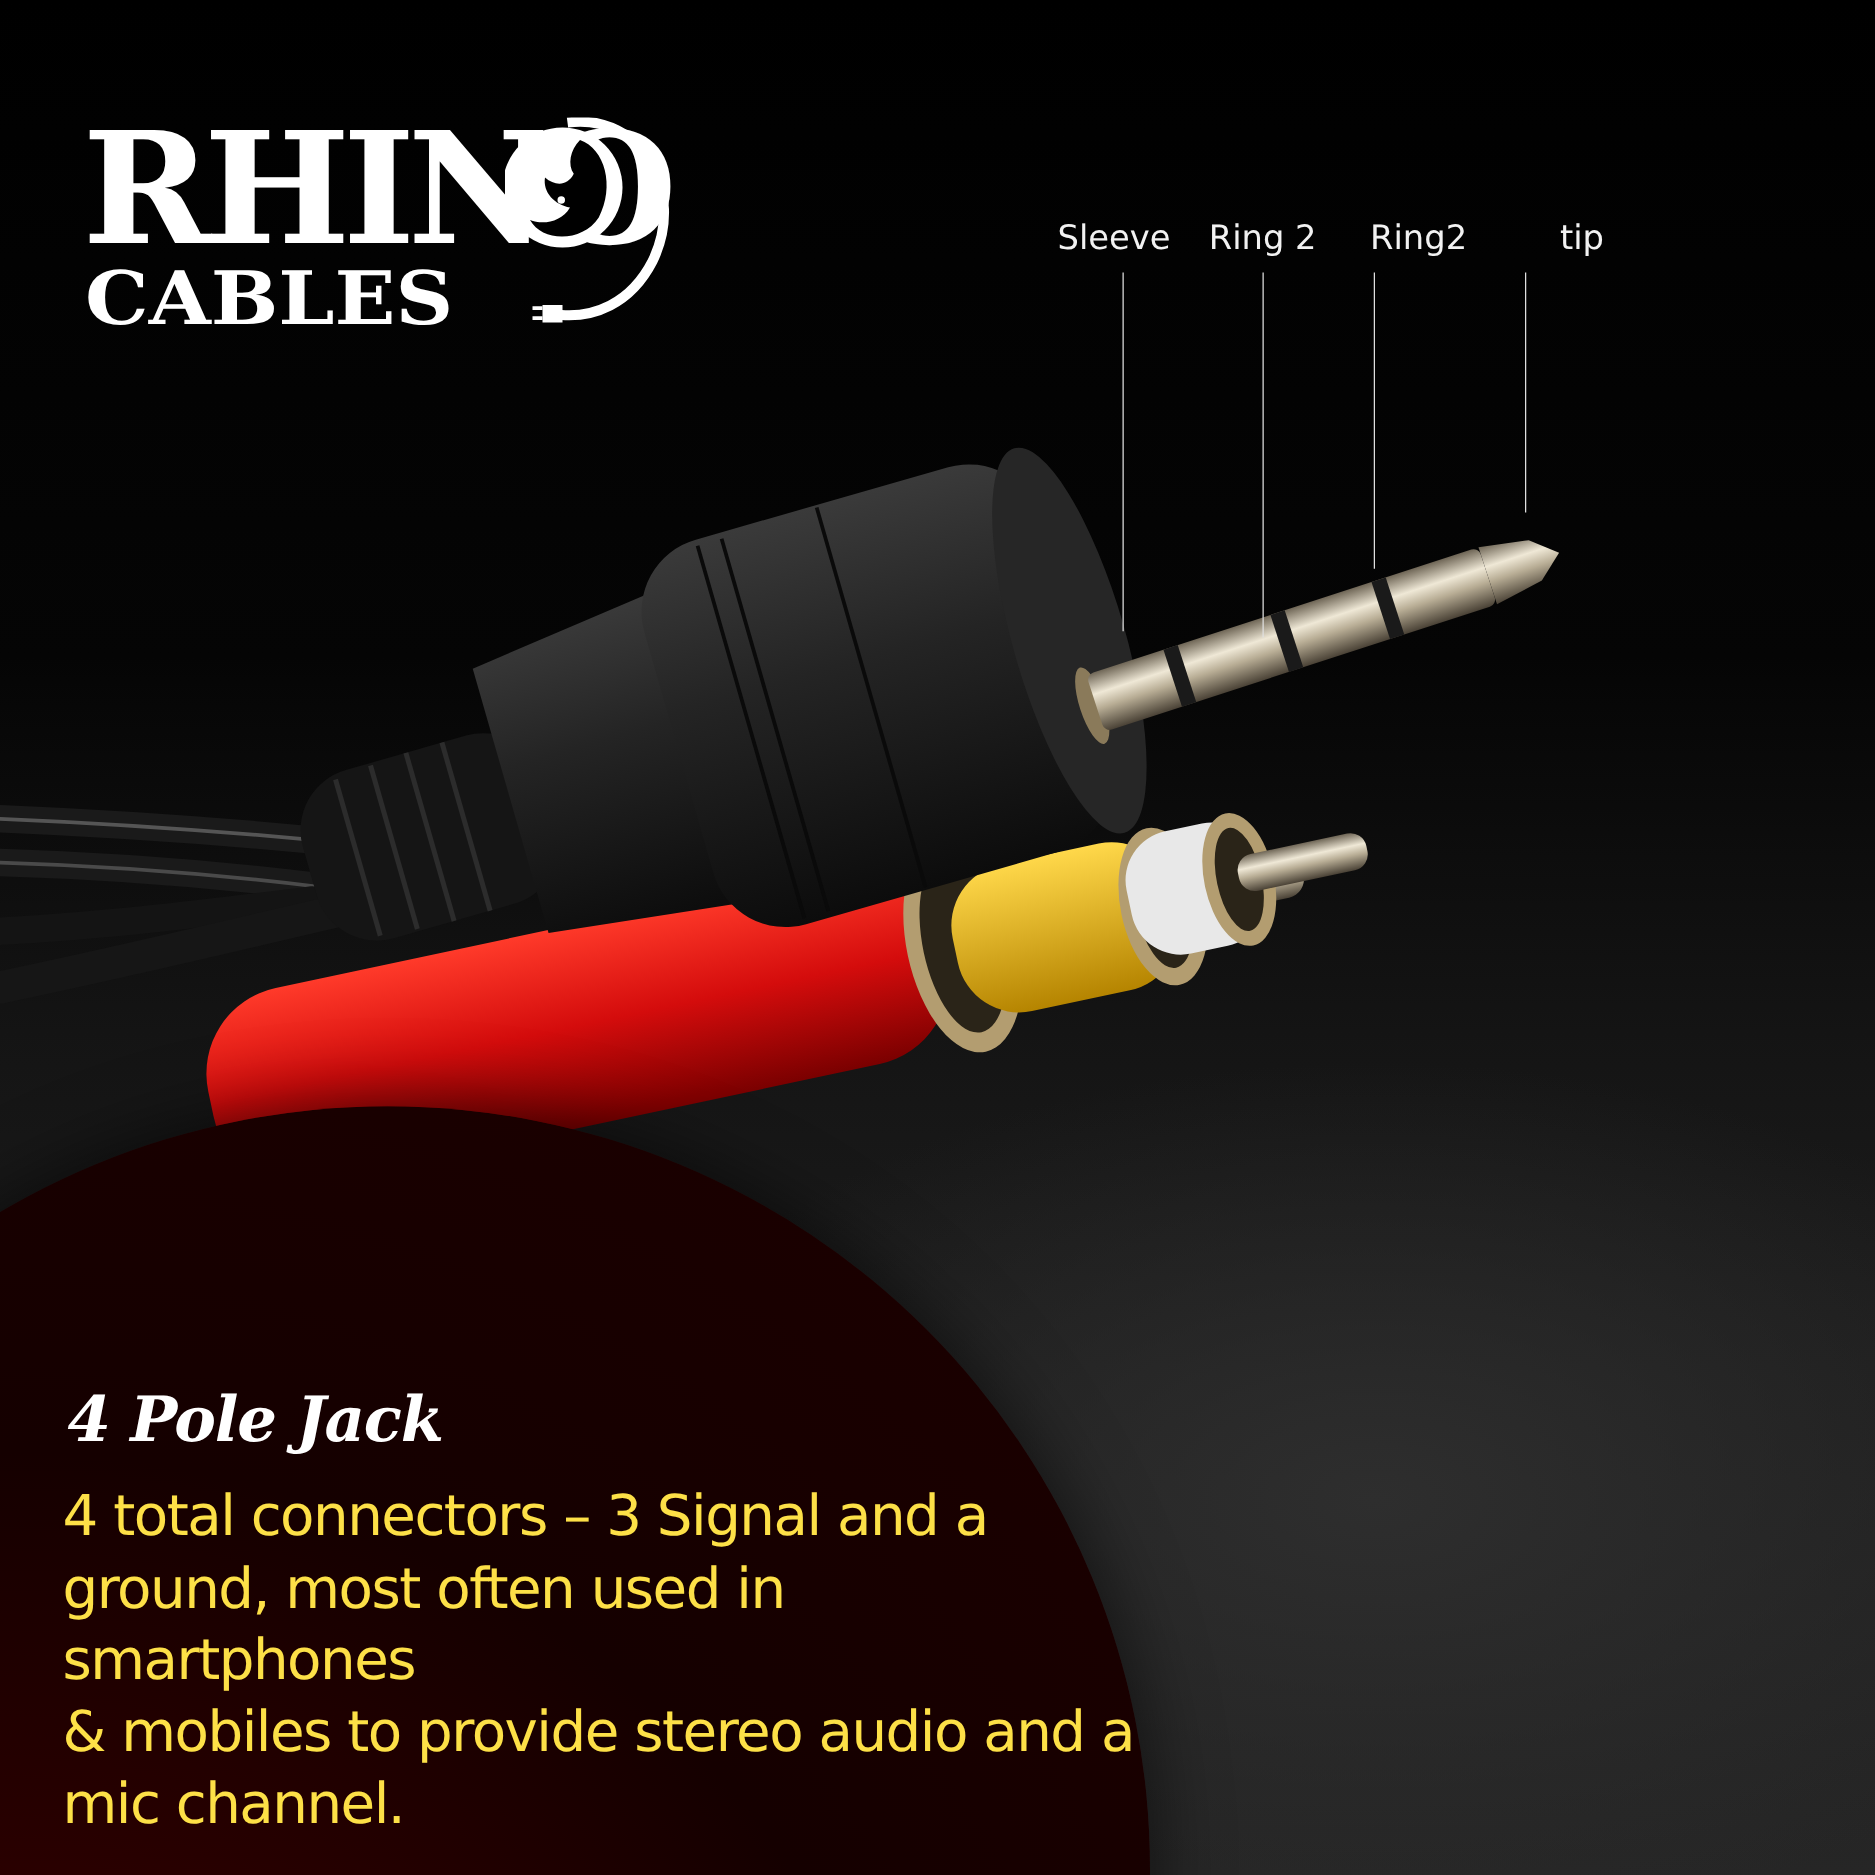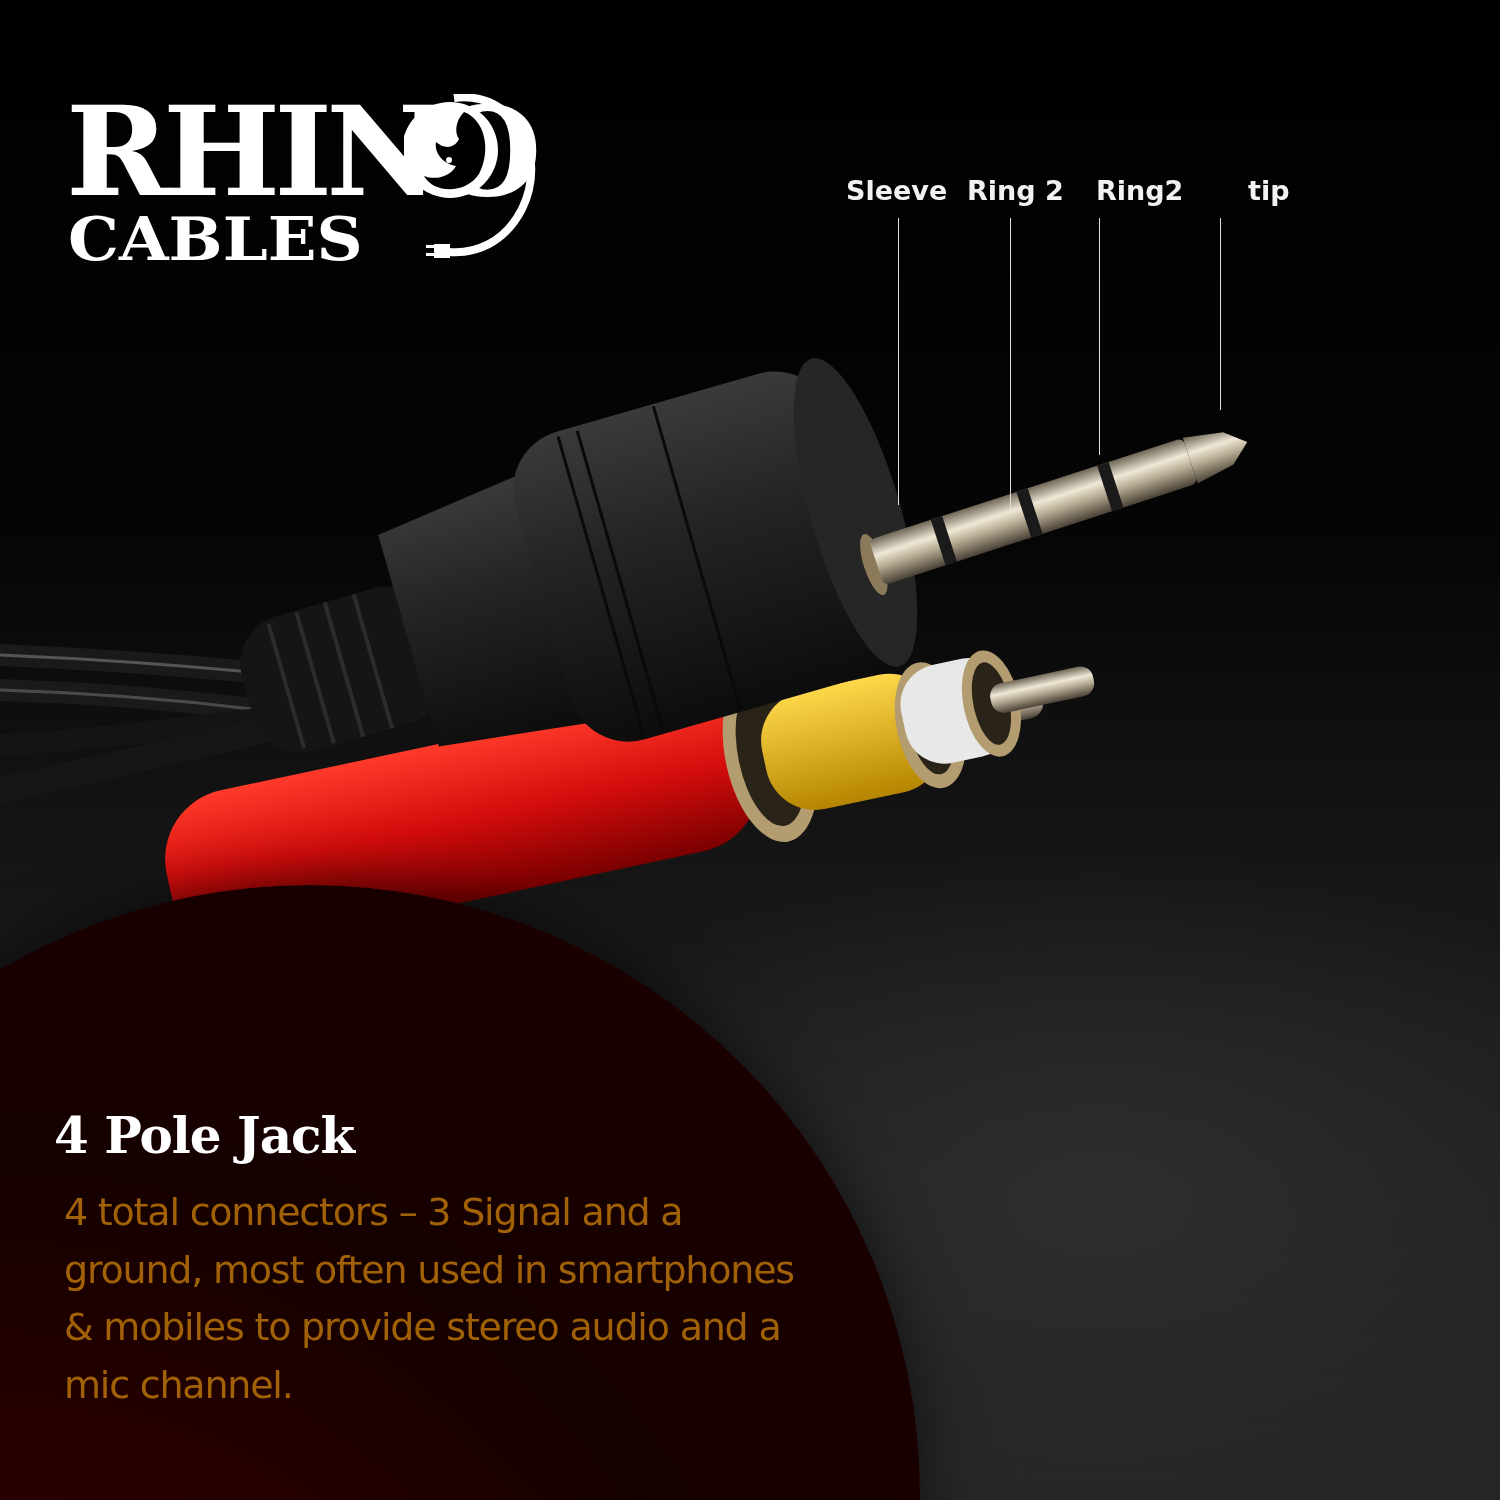--- a/index.html
+++ b/index.html
@@ -27,41 +27,40 @@
       font-size: 64px; line-height: 1; letter-spacing: 0px;
       transform: scaleY(0.92);
     }
     .logo-mark { position: absolute; left: 340px; top: 4px; width: 140px; height: 168px; }
 
     
     .callout-label {
       position: absolute; top: 174px; color: #f2f2f2;
       font-family: "DejaVu Sans", sans-serif; font-size: 27px; line-height: 34px;
       white-space: nowrap;
-      font-weight: bold;
     }
     .callout-line { position: absolute; width: 1px; background: #e0e0e0; }
 
     
     .product { position: absolute; left: 0; top: 0; width: 1500px; height: 1000px; }
 
     
     .disc {
       position: absolute; left: -300px; top: 885px; width: 1220px; height: 1220px; border-radius: 50%;
       background: radial-gradient(circle at 25% 85%, #5a0000 0%, #2a0000 30%, #150000 55%, #1d0000 100%);
       box-shadow: 0 0 60px rgba(0,0,0,0.6);
     }
     .info-title {
       position: absolute; left: 54px; top: 1106px; color: #fff;
       font-family: "DejaVu Serif", serif; font-weight: bold; font-size: 50px; line-height: 60px;
       letter-spacing: -1px;
     }
     .info-body {
-      position: absolute; left: 64px; top: 1184px; width: 860px; color: #a16207;
-      font-family: "DejaVu Sans", sans-serif; font-size: 38px; line-height: 57.5px;
+      position: absolute; left: 50px; top: 1184px; width: 860px; color: #fde047;
+      font-family: "DejaVu Sans", sans-serif; font-size: 45px; line-height: 57.5px;
       letter-spacing: -1.2px; white-space: pre-line;
     }
   </style>
 </head>
 <body>
 
 <div class="stage"></div>
 
 <svg class="product" viewBox="0 0 1500 1000">
   <defs>
@@ -165,17 +164,17 @@
     <path d="M60 18 C 80 25, 88 55, 75 80 C 62 100, 30 100, 20 82 C 30 86, 45 84, 52 72 C 40 70, 30 60, 32 48 C 40 55, 50 55, 55 45 C 50 38, 52 26, 60 18 Z" fill="#000"></path>
     <circle cx="45" cy="66" r="3" fill="#fff"></circle>
     <path d="M50 4 C 110 -4, 145 60, 118 115 C 100 150, 70 160, 45 158" stroke="#fff" stroke-width="8" fill="none"></path>
     <rect x="30" y="150" width="16" height="14" fill="#fff"></rect>
     <rect x="22" y="151" width="8" height="3" fill="#fff"></rect>
     <rect x="22" y="159" width="8" height="3" fill="#fff"></rect>
   </svg>
 </div>
 
 <div class="disc"></div>
-<h2 class="info-title" style="margin:0;">4 Pole Jack</h2>
+<h2 class="info-title" style="margin:0;font-style:italic;">4 Pole Jack</h2>
 <p class="info-body" style="margin:0;"> 4 total connectors – 3 Signal and a
 ground, most often used in smartphones
 &amp; mobiles to provide stereo audio and a
 mic channel.</p>
 
 </body></html>

